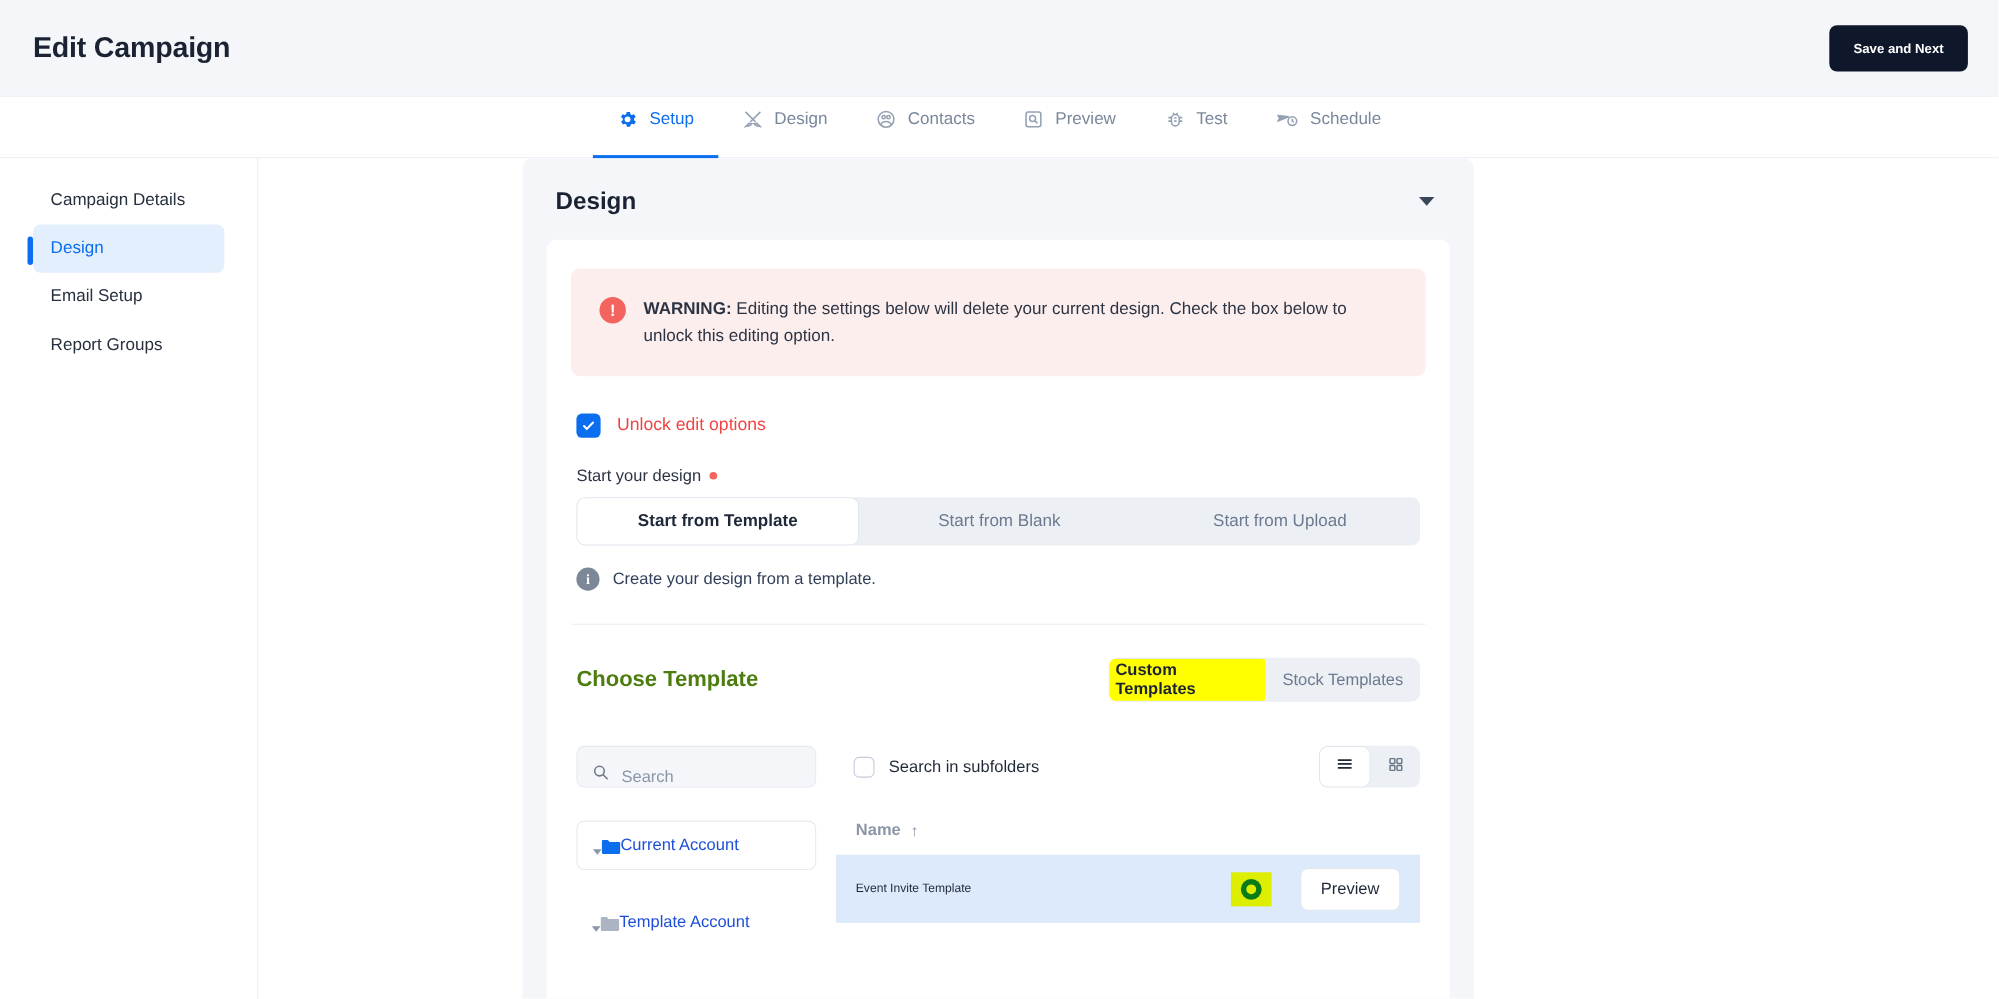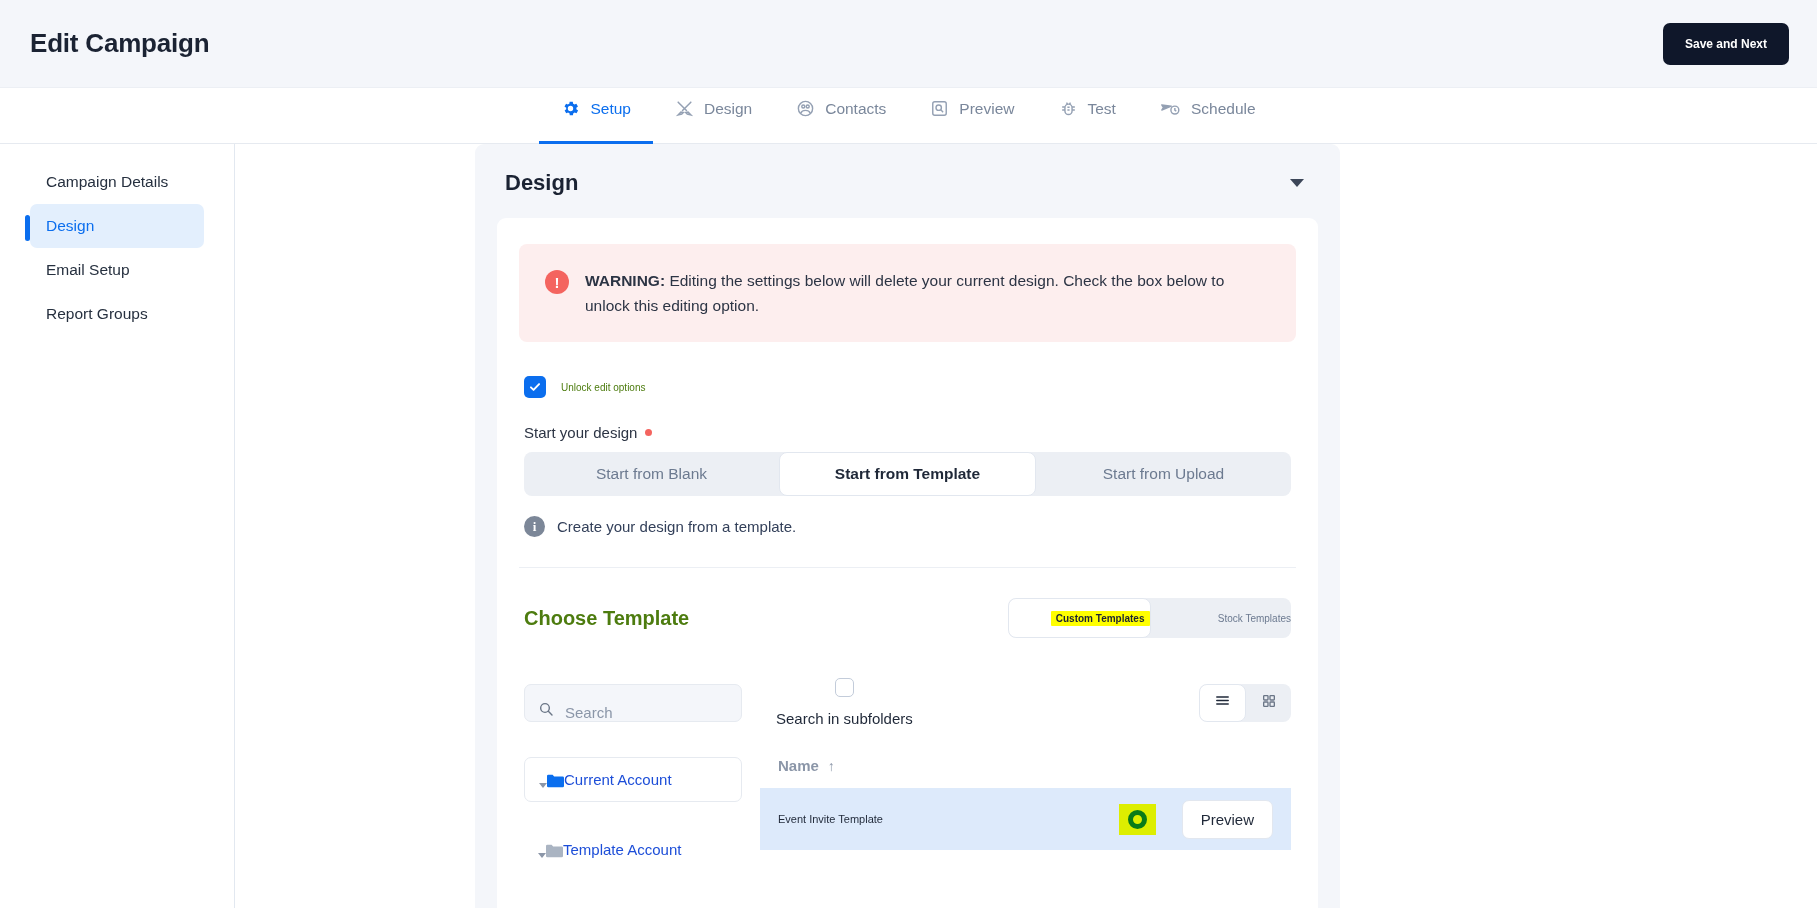--- a/index.html
+++ b/index.html
@@ -194,21 +194,21 @@
     justify-content: center;
     cursor: pointer;
   }
   .cbox-empty {
     width: 19px; height: 19px;
     border-radius: 5px;
     border: 1.6px solid #c3ccda;
     background: #fff;
     cursor: pointer;
   }
-  .check-label { font-size: 10px; color: #4d7c0f; }
+  .check-label { font-size: 16px; color: #ef4444; }
 
   
   .field-label {
     font-size: 15px;
     color: #2c3444;
     padding-left: 5px;
     margin-bottom: 11px;
     display: flex;
     align-items: center;
     gap: 8px;
@@ -284,22 +284,22 @@
     background: #eceff4;
     border-radius: 8px;
     height: 40px;
     width: 283px;
     overflow: hidden;
   }
   .seg2-item {
     flex: 1;
     display: flex;
     align-items: center;
-    justify-content: flex-end;
-    font-size: 10px;
+    justify-content: center;
+    font-size: 15px;
     color: #6c7a90;
     cursor: pointer;
   }
   .seg2-item.active {
     background: #ffffff;
     border-radius: 8px;
     border: 1px solid #e2e7ef;
     color: #1f2838;
   }
   .hl {
@@ -327,21 +327,20 @@
     align-items: flex-end;
     gap: 11px;
     padding: 0 13px;
   }
   .search-ph { font-size: 15px; color: #8b96a8; }
   .subfolder {
     display: flex;
     align-items: center;
     gap: 13px;
     margin-left: 34px;
-    flex-direction: column;
   }
   .subfolder-label { font-size: 15px; color: #1f2838; }
   .view-toggle {
     margin-left: auto;
     display: flex;
     background: #eceff4;
     border-radius: 8px;
     height: 38px;
     width: 92px;
     overflow: hidden;
@@ -560,22 +559,22 @@
             </svg>
           </div>
           <div class="check-label">Unlock edit options</div>
         </div>
 
         <div class="field-label">
           <span>Start your design</span>
           <span class="req-dot"></span>
         </div>
         <div class="seg">
+          <div class="seg-item active">Start from Template</div>
           <div class="seg-item">Start from Blank</div>
-          <div class="seg-item active">Start from Template</div>
           <div class="seg-item">Start from Upload</div>
         </div>
         <div class="hint-row">
           <div class="info-icon">i</div>
           <div class="hint-text">Create your design from a template.</div>
         </div>
 
         <div class="choose-row">
           <div class="choose-title">Choose Template</div>
           <div class="seg2">

